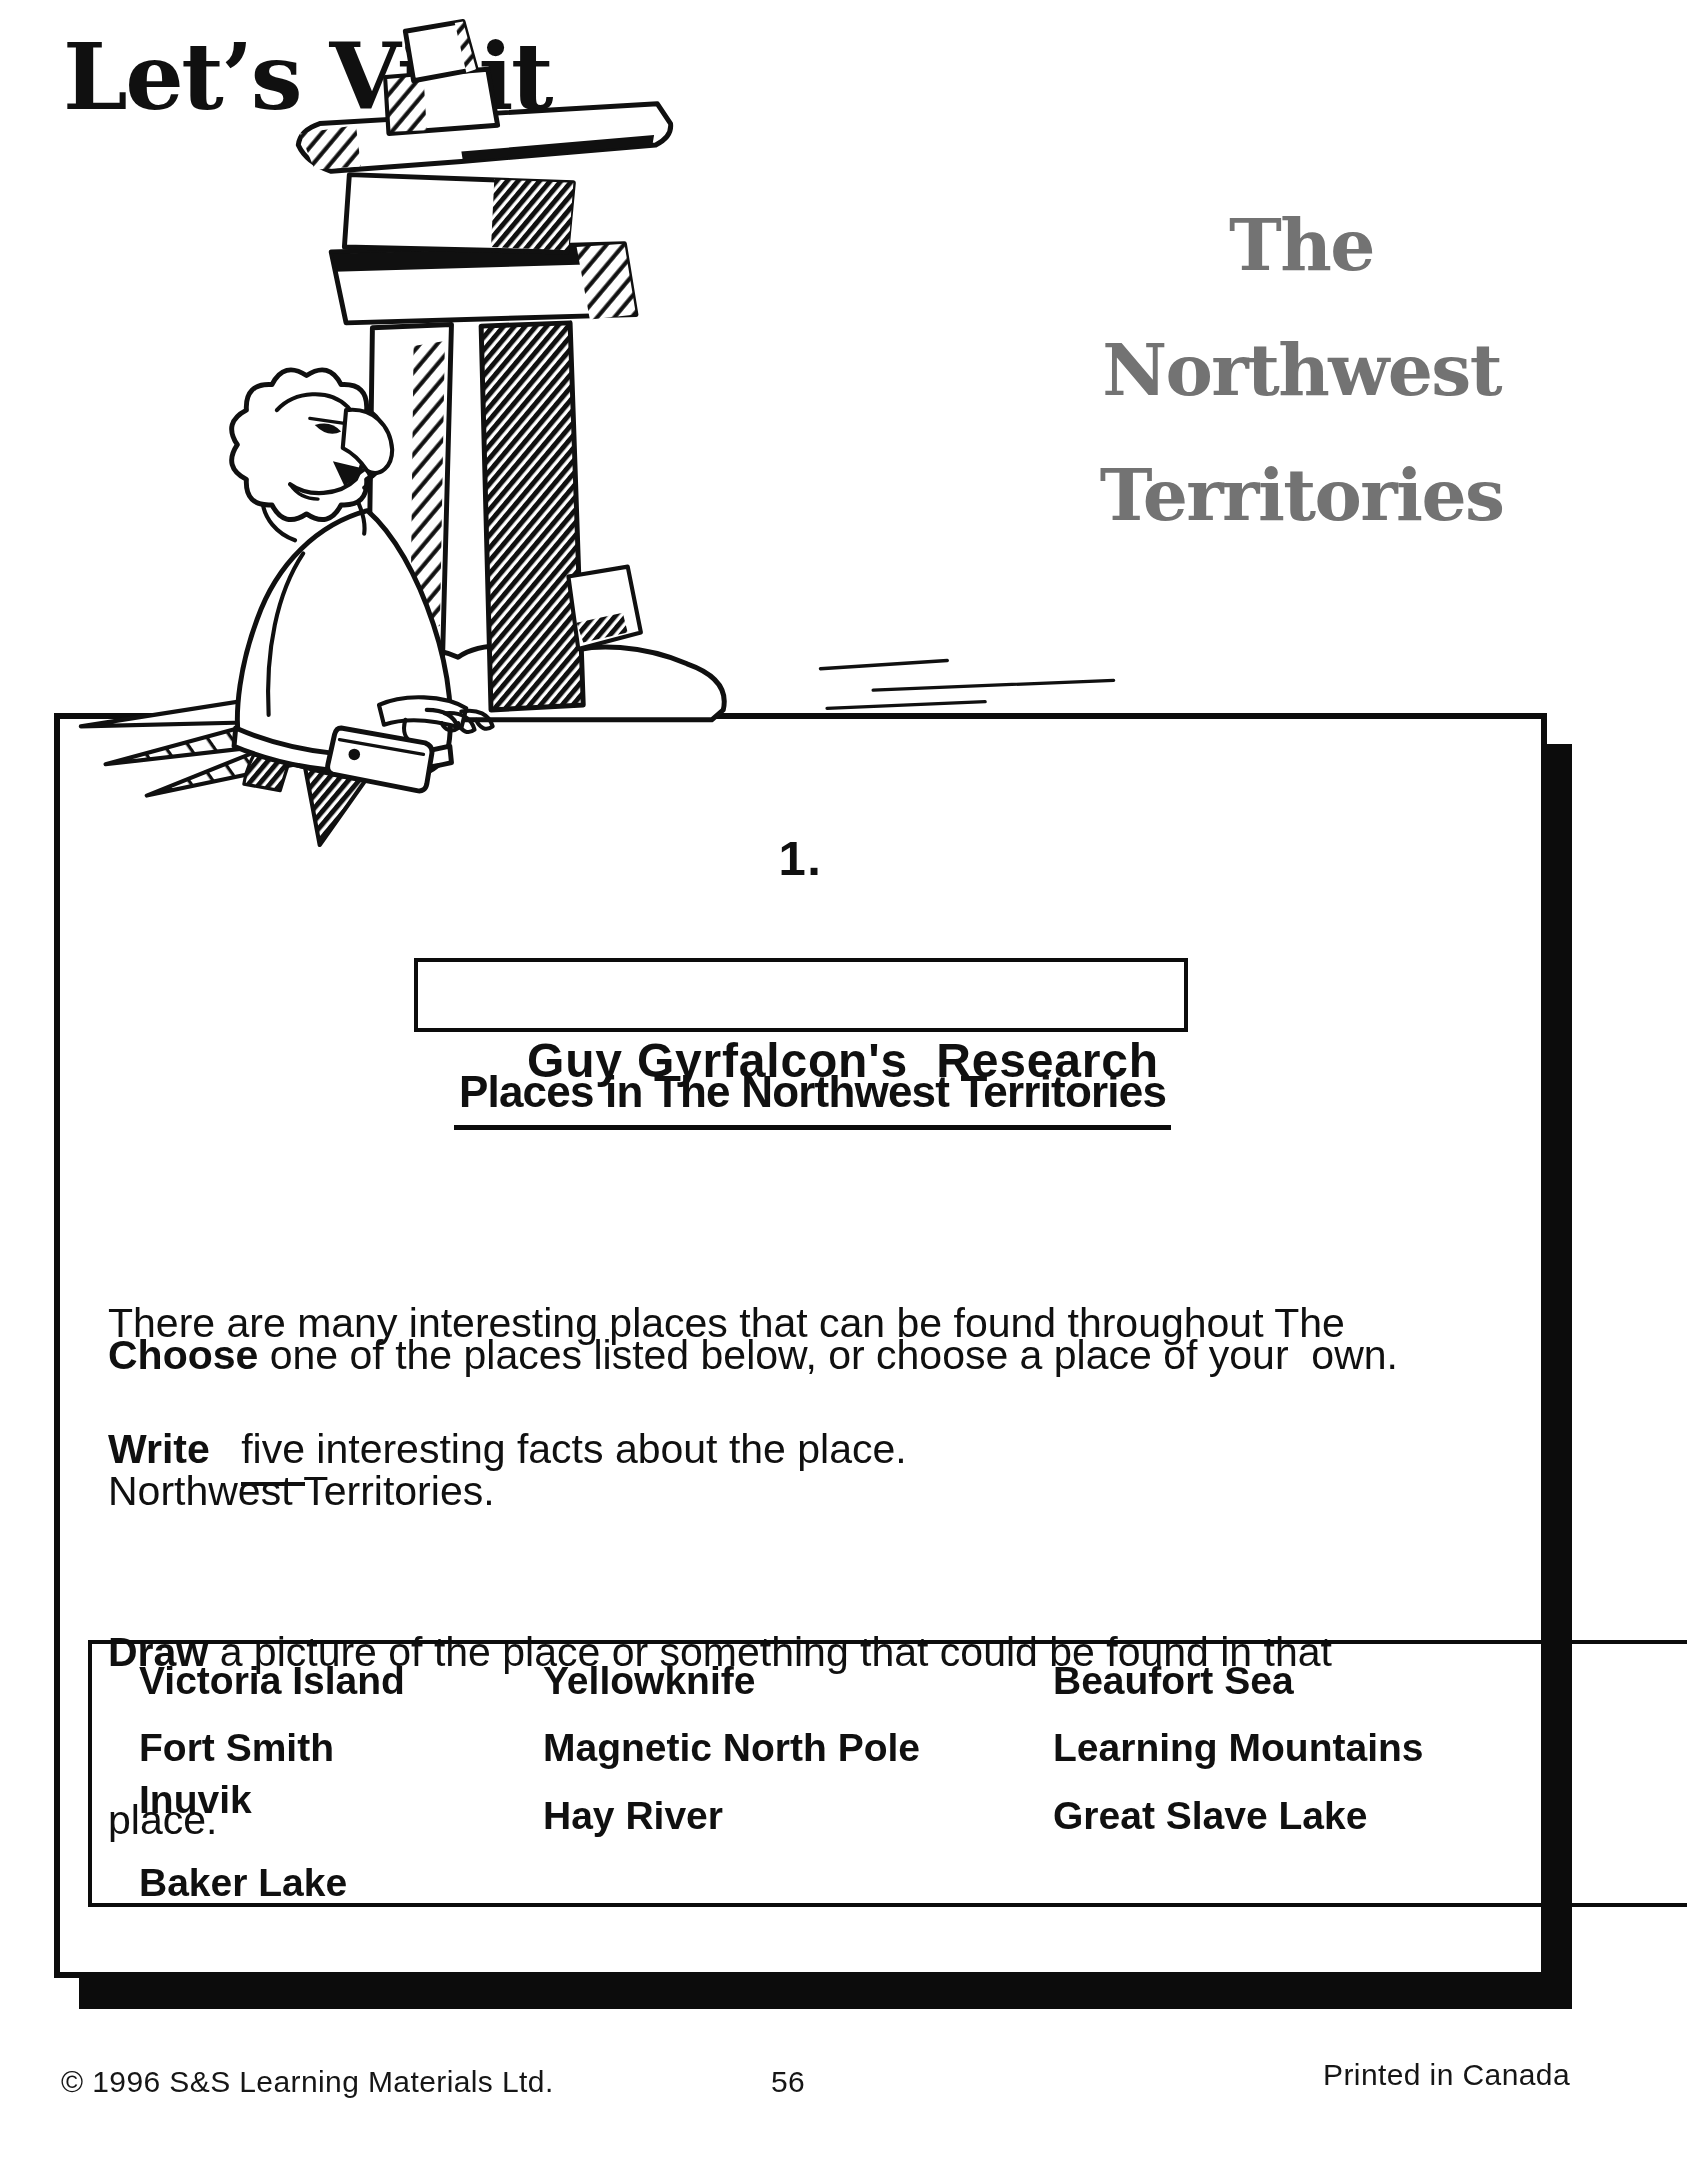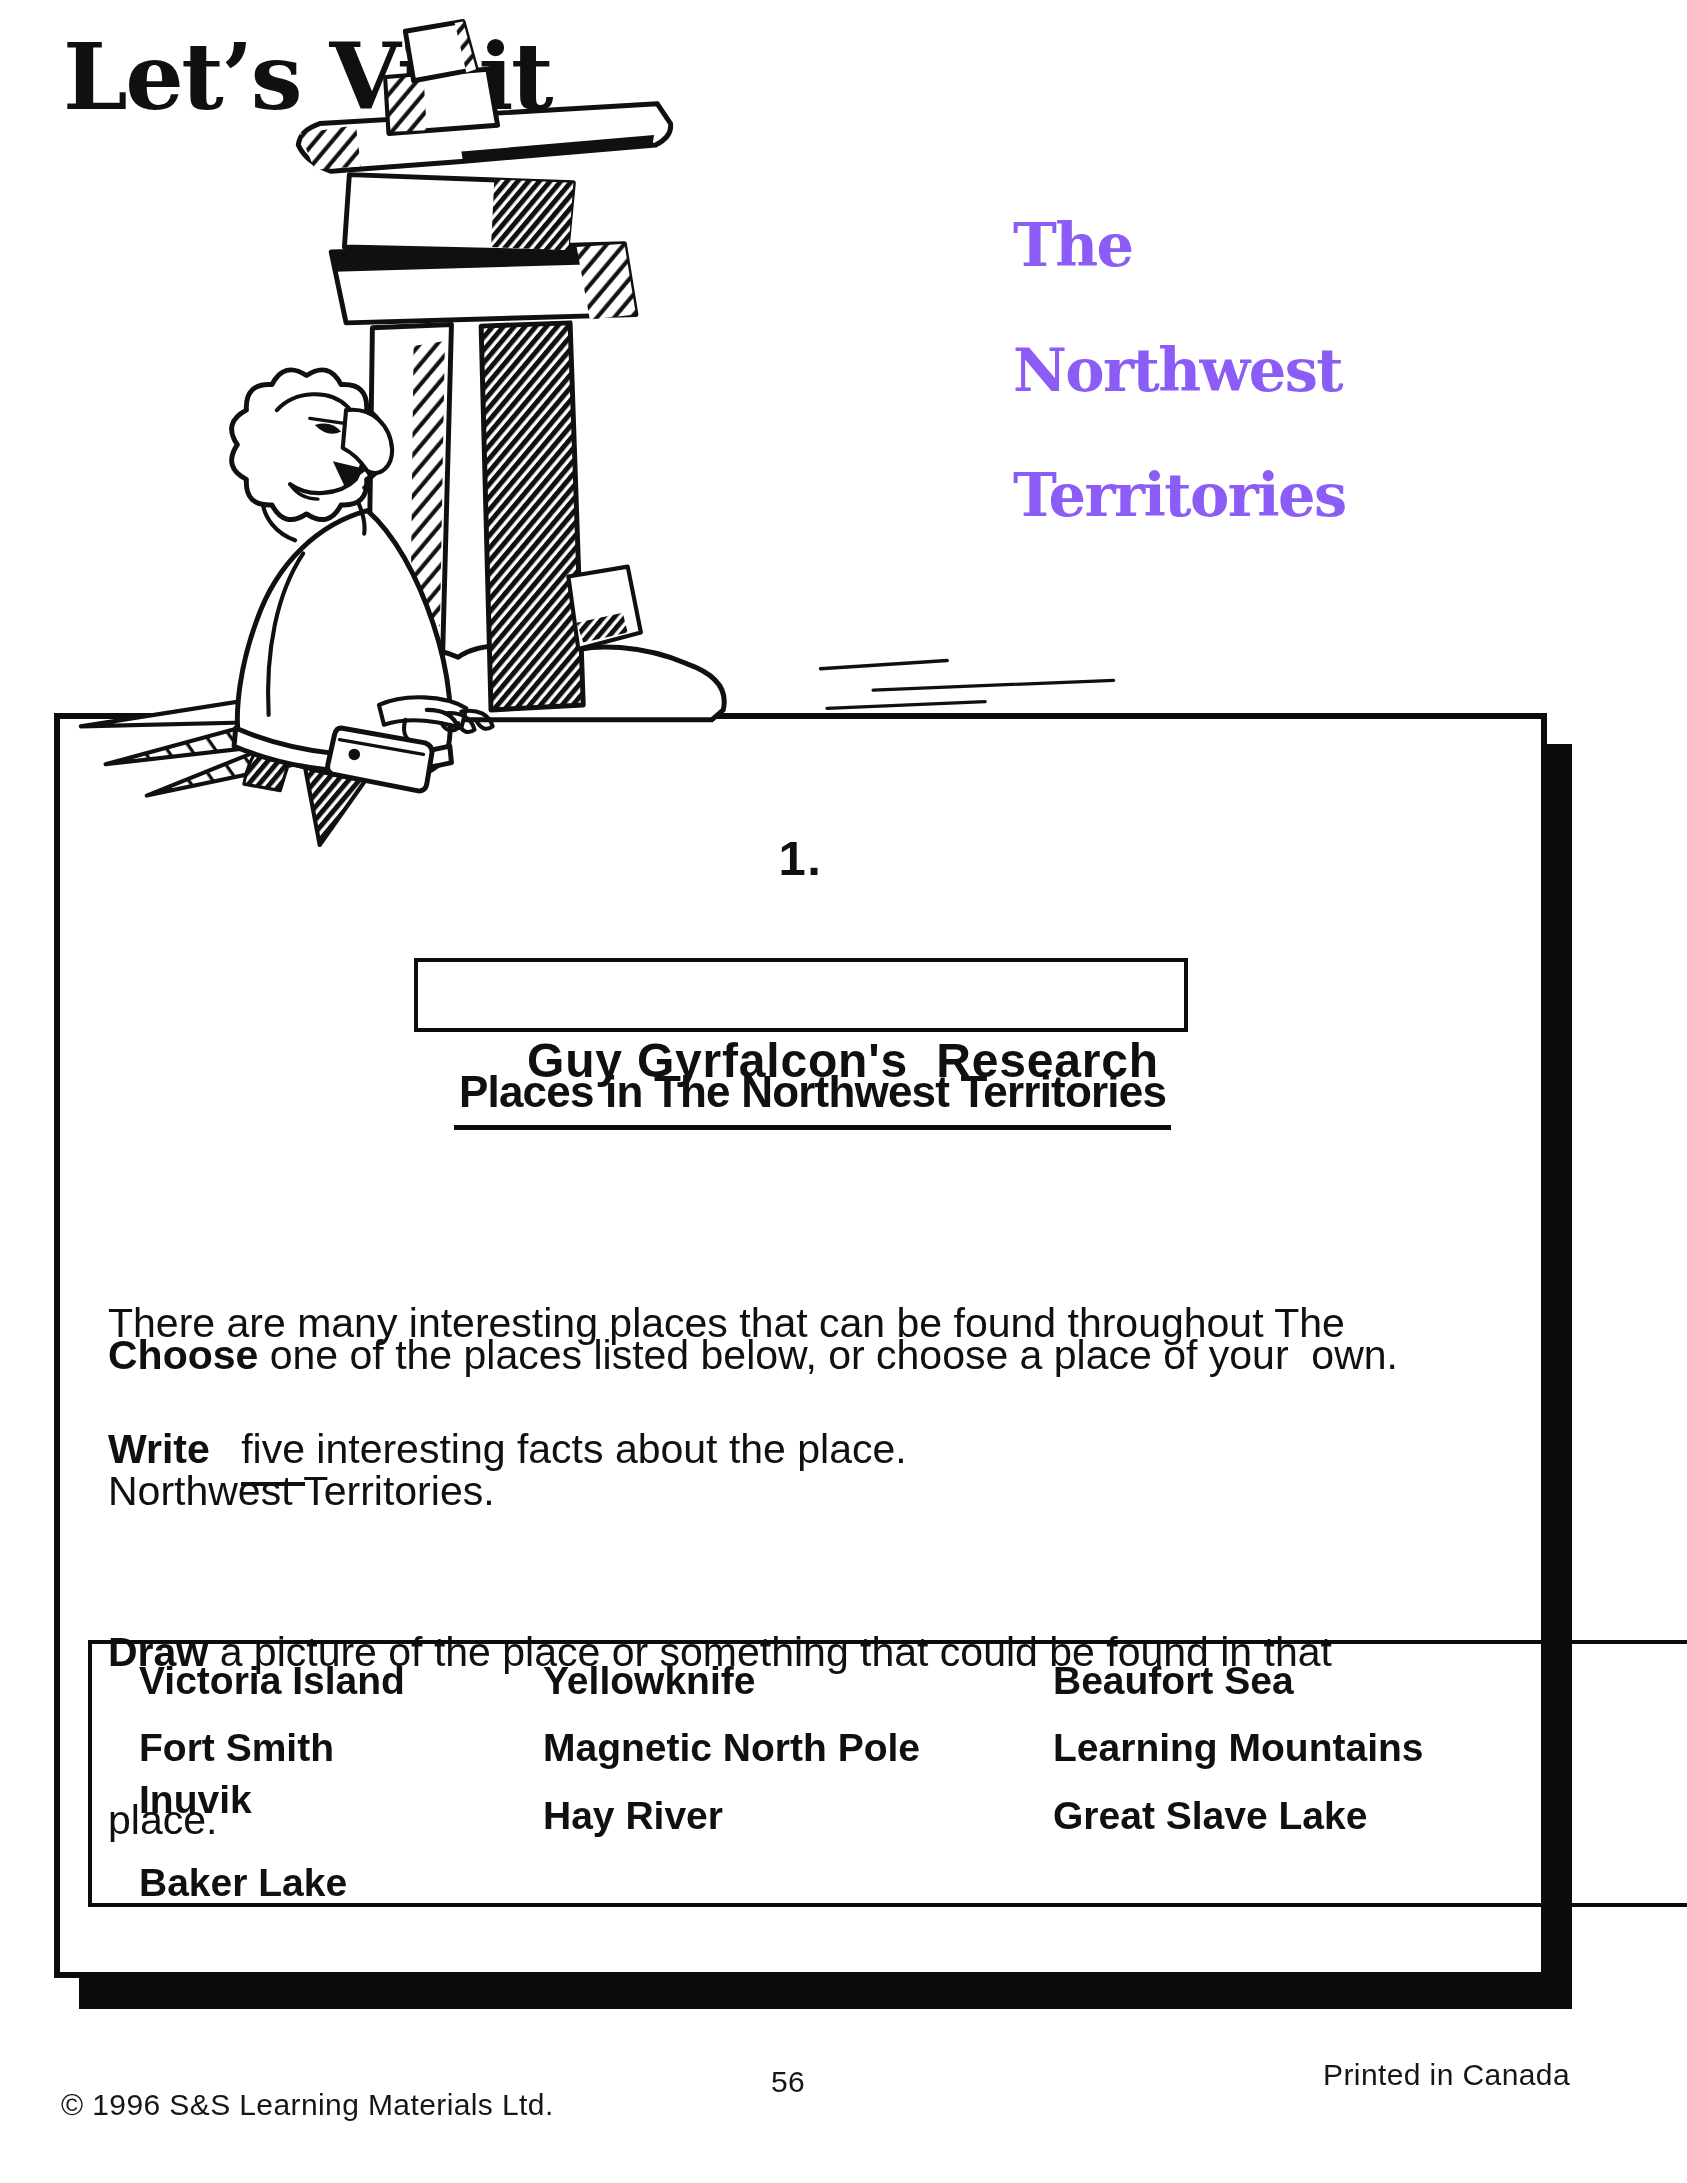--- a/index.html
+++ b/index.html
@@ -9,21 +9,21 @@
   }
   
   .title-left{
     position:absolute;left:63px;top:28px;
     font-family:"DejaVu Serif",serif;font-weight:700;
     font-size:92px;line-height:99px;letter-spacing:-2.5px;color:#101010;
   }
   .title-right{
     position:absolute;left:1013px;top:183px;width:577px;
     font-family:"DejaVu Serif",serif;font-weight:700;
-    font-size:59px;line-height:125px;letter-spacing:-1.6px;color:#8b5cf6;
+    font-size:71px;line-height:125px;letter-spacing:-1.6px;text-align:center;color:#737373;
   }
   
   .hero{position:absolute;left:0;top:0;z-index:5;pointer-events:none;}
   
   .main-box{
     position:absolute;left:54px;top:713px;width:1493px;height:1265px;
     background:#ffffff;border:6.6px solid #0c0c0c;box-sizing:border-box;
     box-shadow:25px 31px 0 0 #0c0c0c;z-index:2;
   }
   .main-box .abs{position:absolute;}
@@ -54,21 +54,21 @@
   .p-draw{top:793px;}
   .places-box{
     left:28px;top:921px;width:1686px;height:267px;
     border:4.1px solid #0c0c0c;box-sizing:border-box;
   }
   .place{
     position:absolute;font-size:39px;font-weight:700;line-height:49px;white-space:nowrap;
   }
   
   .footer-text{position:absolute;font-size:30px;color:#161616;letter-spacing:0.4px;}
-  .f-copy{left:61px;top:2065px;margin-top:23px;}
+  .f-copy{left:61px;top:2065px;}
   .f-page{left:788px;top:2065px;transform:translateX(-50%);}
   .f-printed{right:117px;top:2058px;}
 </style>
 </head>
 <body>
 
 <div class="page">
 
   <div class="title-left">Let’s Visit</div>
   <div class="title-right">

